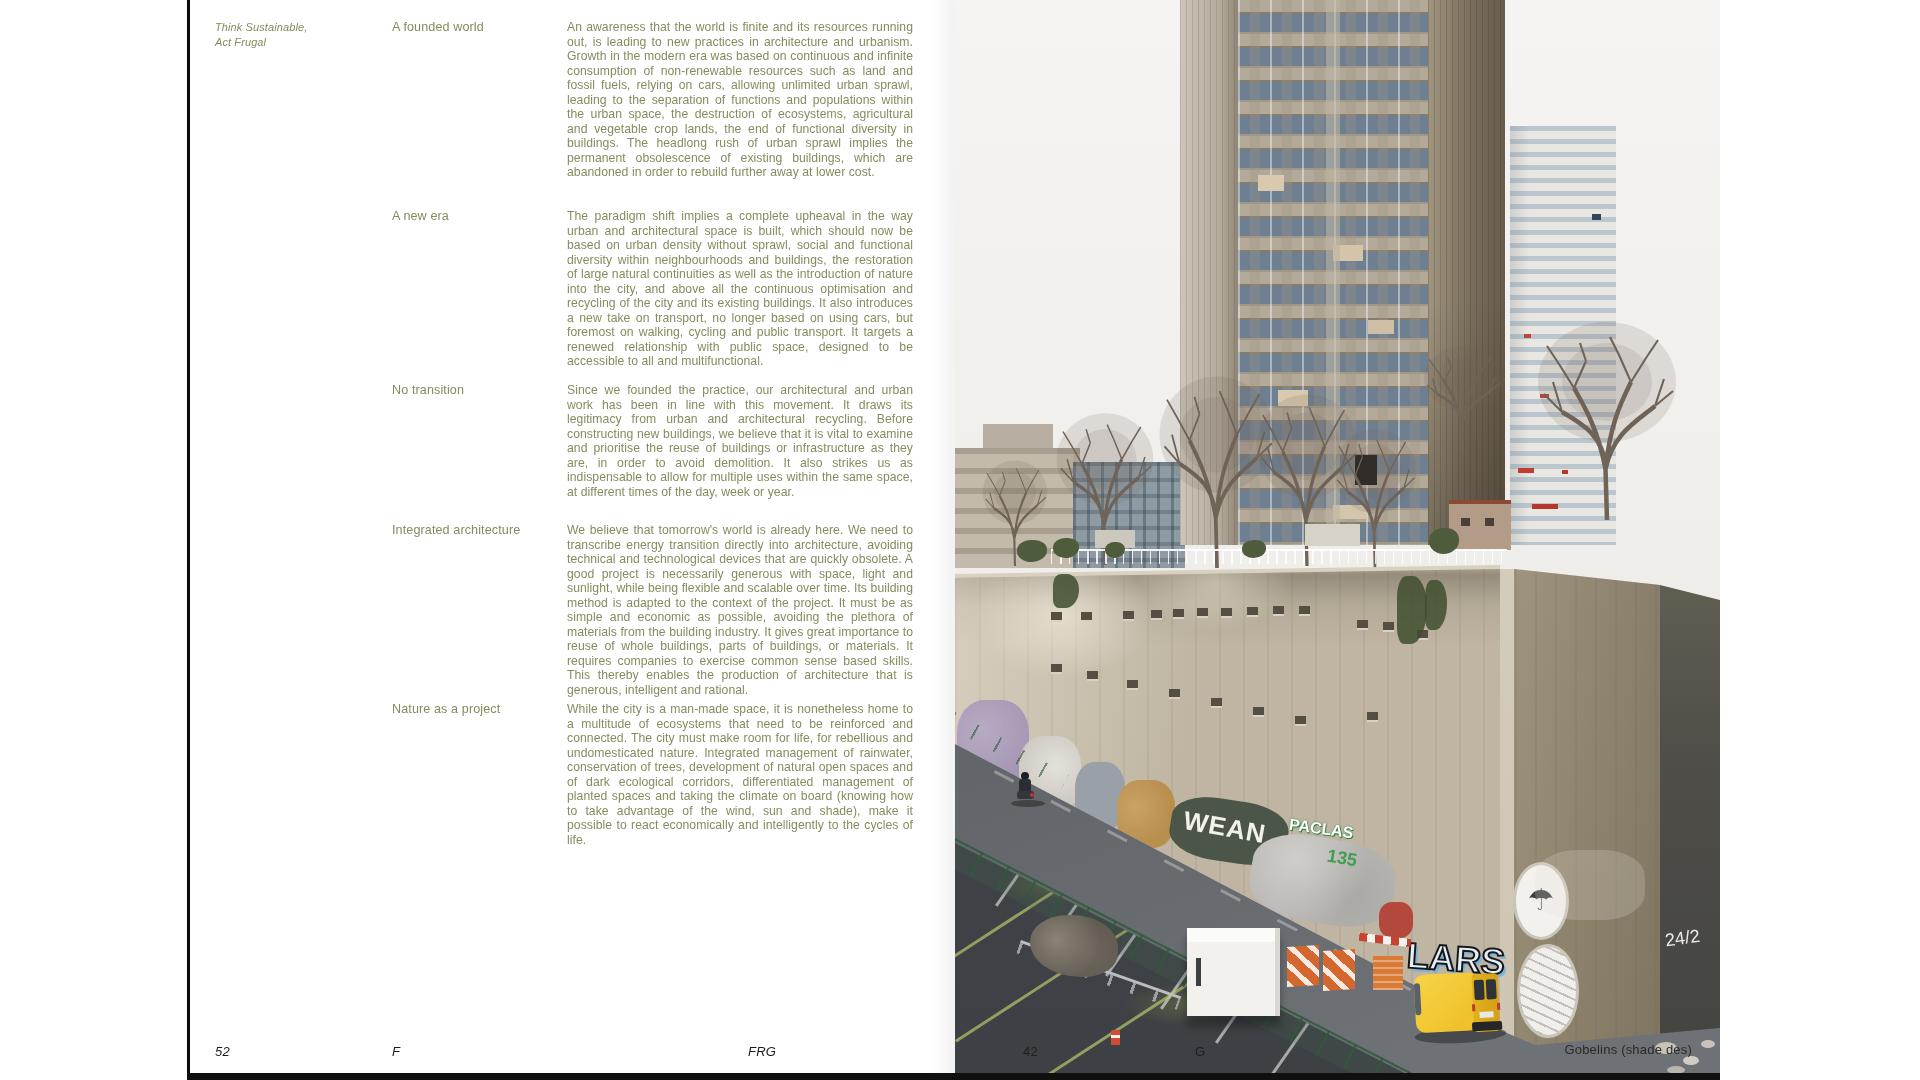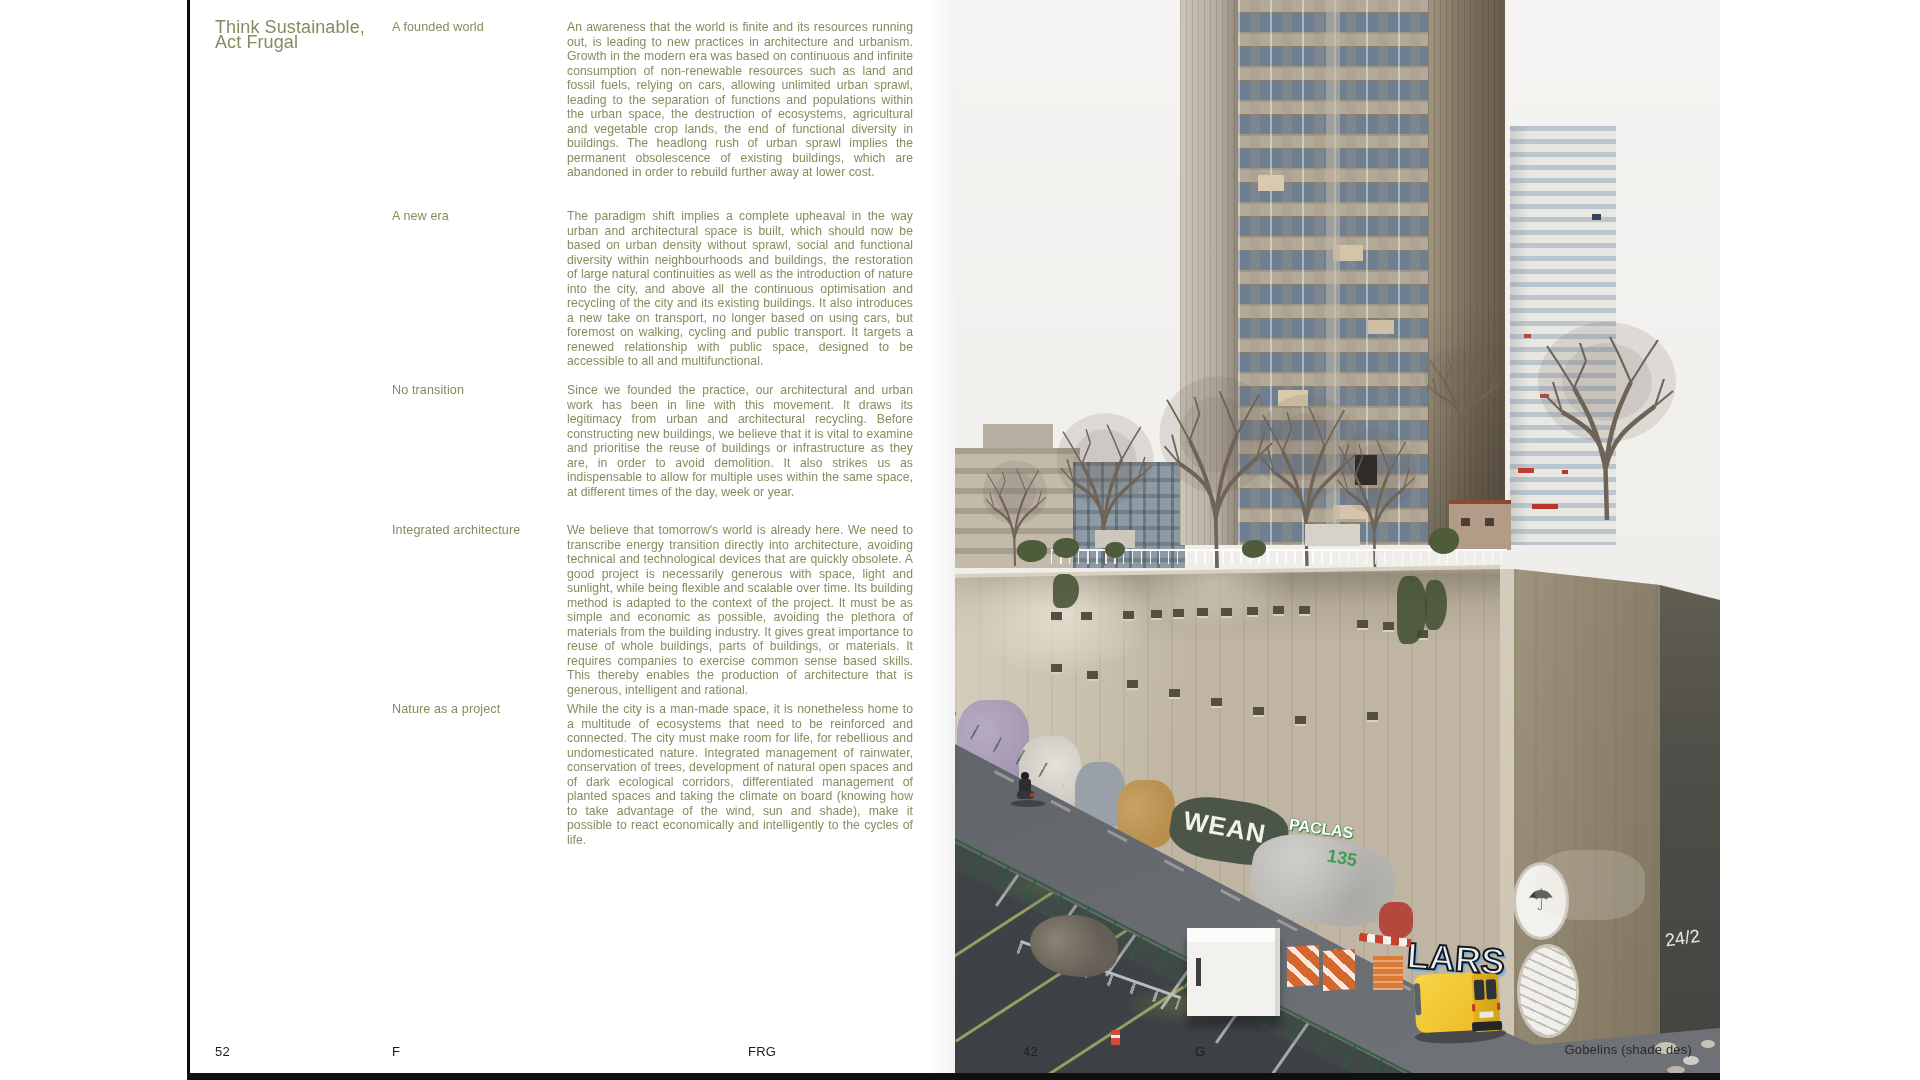--- a/index.html
+++ b/index.html
@@ -1,25 +1,25 @@
 <!DOCTYPE html>
 <html><head>
 <meta charset="utf-8">
 <style>
   html,body{margin:0;padding:0;background:#fff;}
   #canvas{position:relative;width:1920px;height:1080px;background:#ffffff;overflow:hidden;
           font-family:"Liberation Sans",sans-serif;}
   .abs{position:absolute;}
   
   .olive{color:#868b5e;}
-  .heading{left:215px;top:20px;font-size:18px;line-height:15px;white-space:pre-line;letter-spacing:.1px;}
+  .heading{left:215px;top:20px;font-size:11px;line-height:15px;white-space:pre-line;letter-spacing:.1px;font-style:italic;}
   .label{left:392px;font-size:12.6px;letter-spacing:.1px;}
   .para{left:567px;width:346px;font-size:12.2px;line-height:14.5px;text-align:justify;letter-spacing:.05px;}
   .r1{top:20px}.r2{top:209px}.r3{top:383px}.r4{top:523px}.r5{top:702px}
-  .foot{top:1044px;font-size:13px;color:#1a1a1a;letter-spacing:.2px;}
+  .foot{top:1044px;font-size:13px;color:#1a1a1a;letter-spacing:.2px;font-style:italic;}
   
   .edge-line{left:187px;top:0;width:3px;height:1080px;background:#0a0a0a;}
   .bottom-bar{left:187px;top:1073px;width:1533px;height:7px;background:#101010;}
   .gutter{left:930px;top:0;width:25px;height:1080px;background:linear-gradient(90deg,rgba(0,0,0,0),rgba(0,0,0,.05));}
   
   #photo{left:955px;top:0;width:765px;height:1080px;overflow:hidden;
          background:linear-gradient(180deg,#f5f4f2 0%,#f1efec 45%,#edebe7 70%);}
   #photo .abs{position:absolute;}
   .bldg1{left:0;top:448px;width:125px;height:120px;background:
      repeating-linear-gradient(180deg,rgba(95,85,72,.28) 0 6px,rgba(0,0,0,0) 6px 20px),#c3baab;}

